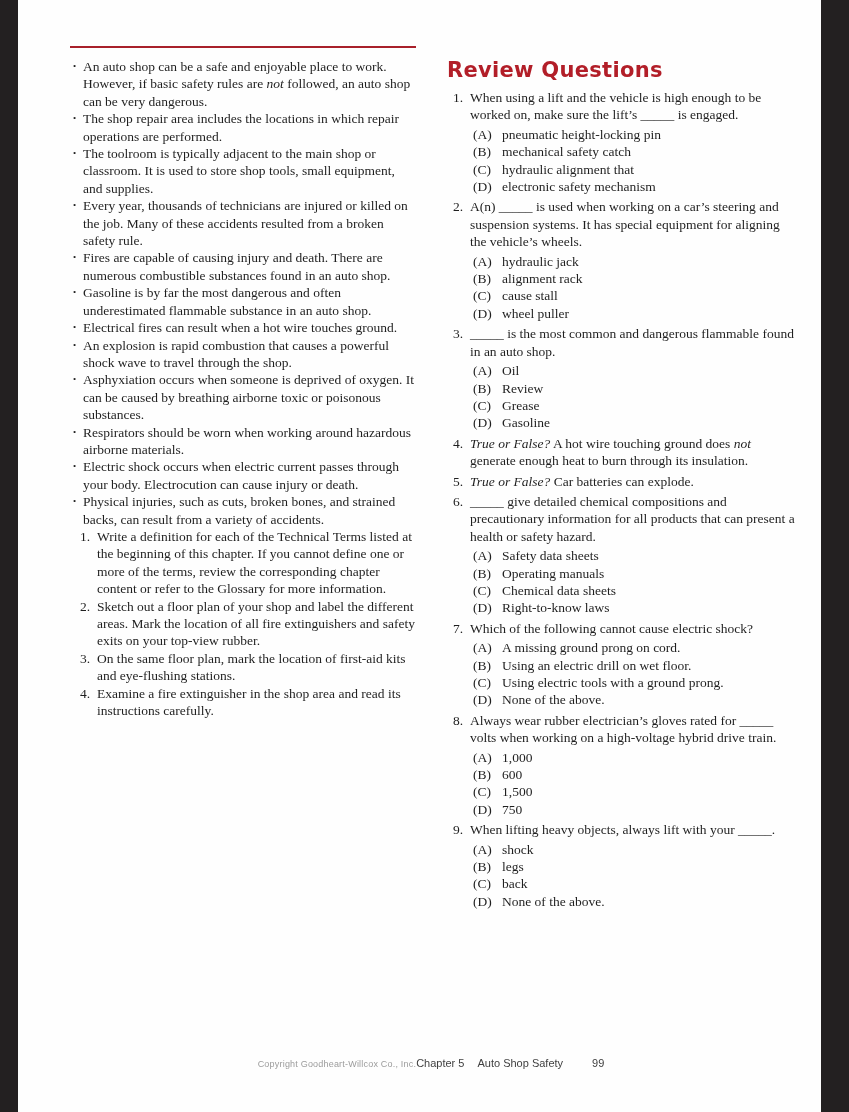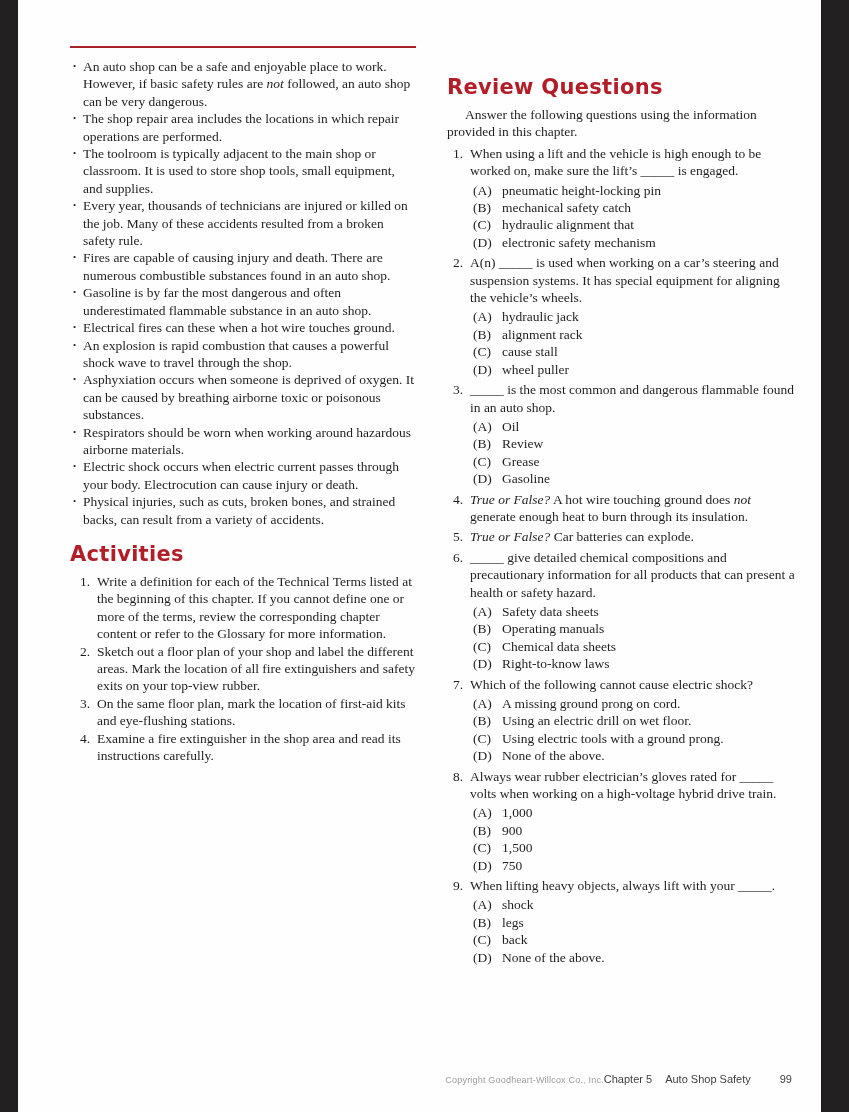--- a/index.html
+++ b/index.html
@@ -14,43 +14,43 @@
   .col{position:absolute;top:46px;font-size:13.5px;line-height:17.4px;}
   .col-left{left:70px;width:346px;}
   .col-right{left:447px;width:348px;}
 
   .rule{height:2px;background:#a8202a;margin-bottom:10px;}
 
   h2{
     font-family:"DejaVu Sans", sans-serif;font-weight:bold;color:#b21e28;
     font-size:21px;line-height:24px;letter-spacing:.3px;margin:0 0 7px 0;
   }
-  h2.h-review{margin-top:29px;}
+  h2.h-review{margin-top:12px;}
   h2.h-activities{margin-top:14px;}
 
   .bullet{display:grid;grid-template-columns:13px 1fr;}
   .bmark{font-size:9px;line-height:17.4px;padding-left:3px;color:#1f1f1f;}
 
   .num-item{display:grid;grid-template-columns:20px 1fr;column-gap:7px;}
   .num{text-align:right;}
 
   .intro{margin:0 0 4px 0;text-indent:18px;}
 
   .question{margin-top:3px;}
   .qrow{display:grid;grid-template-columns:16px 1fr;column-gap:7px;}
   .choices{margin:2px 0 2px 26px;}
   .choice{display:grid;grid-template-columns:24px 1fr;column-gap:5px;}
 
   .footer{
     position:absolute;left:70px;width:722px;top:1057px;
-    display:flex;justify-content:flex-end;align-items:baseline;
+    display:flex;justify-content:center;align-items:baseline;
     font-family:"Liberation Sans", sans-serif;
   }
   .copyright{font-size:9px;color:#9c9c9c;letter-spacing:.2px;}
-  .footer-right{display:flex;align-items:baseline;gap:13px;font-size:11px;color:#3f3f3f;margin-top:16px;}
+  .footer-right{display:flex;align-items:baseline;gap:13px;font-size:11px;color:#3f3f3f;}
   .page-num{margin-left:16px;}
   i{}
 </style>
 </head>
 <body>
 
 <div class="edge edge-left"></div>
 <div class="edge edge-right"></div>
 
 <div class="col col-left">
@@ -75,21 +75,21 @@
       <div class="bullet">
         <span class="bmark">•</span>
         <span class="btext">Fires are capable of causing injury and death. There are numerous combustible substances found in an auto shop.</span>
       </div>
       <div class="bullet">
         <span class="bmark">•</span>
         <span class="btext">Gasoline is by far the most dangerous and often underestimated flammable substance in an auto shop.</span>
       </div>
       <div class="bullet">
         <span class="bmark">•</span>
-        <span class="btext">Electrical fires can these when a hot wire touches ground.</span>
+        <span class="btext">Electrical fires can result when a hot wire touches ground.</span>
       </div>
       <div class="bullet">
         <span class="bmark">•</span>
         <span class="btext">An explosion is rapid combustion that causes a powerful shock wave to travel through the shop.</span>
       </div>
       <div class="bullet">
         <span class="bmark">•</span>
         <span class="btext">Asphyxiation occurs when someone is deprived of oxygen. It can be caused by breathing airborne toxic or poisonous substances.</span>
       </div>
       <div class="bullet">
@@ -99,21 +99,20 @@
       <div class="bullet">
         <span class="bmark">•</span>
         <span class="btext">Electric shock occurs when electric current passes through your body. Electrocution can cause injury or death.</span>
       </div>
       <div class="bullet">
         <span class="bmark">•</span>
         <span class="btext">Physical injuries, such as cuts, broken bones, and strained backs, can result from a variety of accidents.</span>
       </div>
     </div>
 
-  <h2 class="h-activities">Activities</h2>
   <div id="activitiesList">
       <div class="num-item">
         <span class="num">1.</span>
         <span class="ntext">Write a definition for each of the Technical Terms listed at the beginning of this chapter. If you cannot define one or more of the terms, review the corresponding chapter content or refer to the Glossary for more information.</span>
       </div>
       <div class="num-item">
         <span class="num">2.</span>
         <span class="ntext">Sketch out a floor plan of your shop and label the different areas. Mark the location of all fire extinguishers and safety exits on your top-view rubber.</span>
       </div>
       <div class="num-item">
@@ -122,21 +121,20 @@
       </div>
       <div class="num-item">
         <span class="num">4.</span>
         <span class="ntext">Examine a fire extinguisher in the shop area and read its instructions carefully.</span>
       </div>
     </div>
 </div>
 
 <div class="col col-right">
   <h2 class="h-review">Review Questions</h2>
-  <p class="intro">Answer the following questions using the information provided in this chapter.</p>
   <div id="questionsList">
       <div class="question">
         <div class="qrow">
           <span class="num">1.</span>
           <div class="qtext">When using a lift and the vehicle is high enough to be worked on, make sure the lift’s _____ is engaged.</div>
         </div>
         <div class="choices">
           <div class="choice">
             <span class="clabel">(A)</span>
             <span class="ctext">pneumatic height-locking pin</span>
@@ -268,21 +266,21 @@
           <span class="num">8.</span>
           <div class="qtext">Always wear rubber electrician’s gloves rated for _____ volts when working on a high-voltage hybrid drive train.</div>
         </div>
         <div class="choices">
           <div class="choice">
             <span class="clabel">(A)</span>
             <span class="ctext">1,000</span>
           </div>
           <div class="choice">
             <span class="clabel">(B)</span>
-            <span class="ctext">900</span>
+            <span class="ctext">600</span>
           </div>
           <div class="choice">
             <span class="clabel">(C)</span>
             <span class="ctext">1,500</span>
           </div>
           <div class="choice">
             <span class="clabel">(D)</span>
             <span class="ctext">750</span>
           </div>
         </div>

